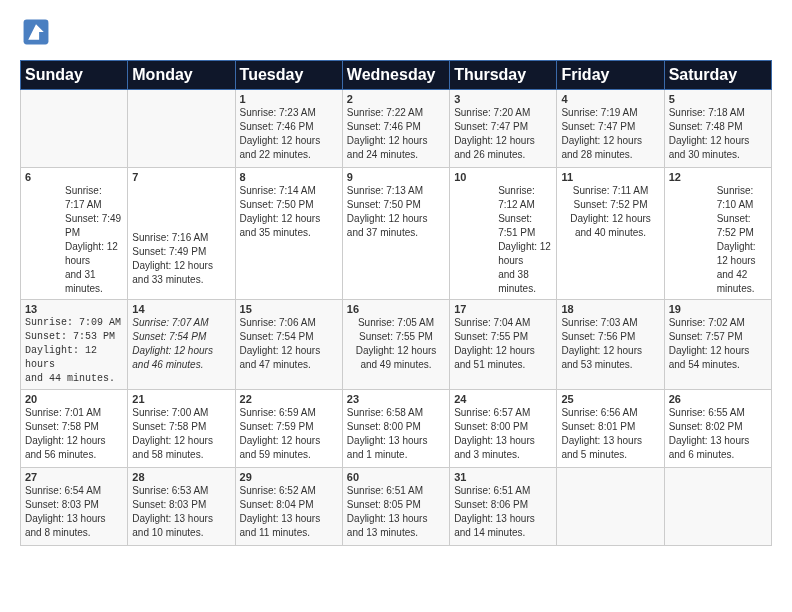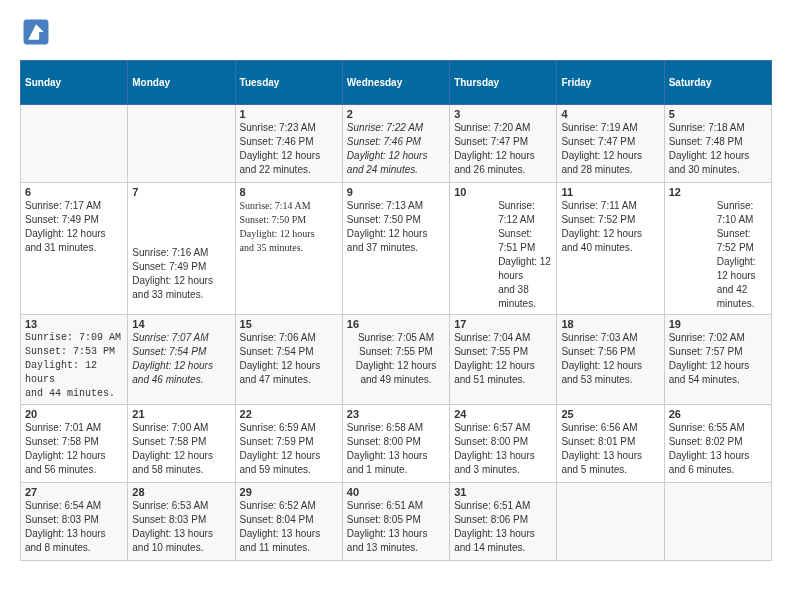--- a/index.html
+++ b/index.html
@@ -42,25 +42,25 @@
       font-size: 15px;
       font-weight: normal;
       color: #555;
     }
     table {
       width: 100%;
       border-collapse: collapse;
       table-layout: fixed;
     }
     thead tr th {
-      background: #0369a1;
+      background: #0f172a;
       color: #fff;
-      font-size: 10px;
+      font-size: 16px;
       font-weight: bold;
-      padding: 16px 4px;
+      padding: 5px 4px;
       border: 1px solid #3a6aaa;
       text-align: left;
     }
     tbody tr td {
       border: 1px solid #ccc;
       vertical-align: top;
       padding: 3px 4px;
       font-size: 9.5px;
       color: #333;
       height: 78px;
@@ -124,21 +124,21 @@
           <td></td>
           <td>
             <span class="day-num">1</span>
             <div class="day-info" style="white-space: pre-line;">Sunrise: 7:23 AM
 Sunset: 7:46 PM
 Daylight: 12 hours
 and 22 minutes.</div>
           </td>
           <td>
             <span class="day-num">2</span>
-            <div class="day-info" style="white-space: pre-line; font-style: italic;">Sunrise: 7:22 AM
+            <div class="day-info" style="white-space: pre-line;">Sunrise: 7:22 AM
 Sunset: 7:46 PM
 Daylight: 12 hours
 and 24 minutes.</div>
           </td>
           <td>
             <span class="day-num">3</span>
             <div class="day-info" style="white-space: pre-line;">Sunrise: 7:20 AM
 Sunset: 7:47 PM
 Daylight: 12 hours
 and 26 minutes.</div>
@@ -154,56 +154,56 @@
             <span class="day-num">5</span>
             <div class="day-info" style="white-space: pre-line;">Sunrise: 7:18 AM
 Sunset: 7:48 PM
 Daylight: 12 hours
 and 30 minutes.</div>
           </td>
         </tr>
         <tr>
           <td>
             <span class="day-num">6</span>
-            <div class="day-info" style="white-space: pre-line;">Sunrise: 7:17 AM
+            <div class="day-info" style="white-space: pre-line; margin-left: 40px;">Sunrise: 7:17 AM
 Sunset: 7:49 PM
 Daylight: 12 hours
 and 31 minutes.</div>
           </td>
           <td>
             <span class="day-num">7</span>
             <div class="day-info" style="white-space: pre-line; margin-top: 48px;">Sunrise: 7:16 AM
 Sunset: 7:49 PM
 Daylight: 12 hours
 and 33 minutes.</div>
           </td>
           <td>
             <span class="day-num">8</span>
-            <div class="day-info" style="white-space: pre-line; font-family: Liberation Serif, serif;">Sunrise: 7:14 AM
+            <div class="day-info" style="white-space: pre-line;">Sunrise: 7:14 AM
 Sunset: 7:50 PM
 Daylight: 12 hours
 and 35 minutes.</div>
           </td>
           <td>
             <span class="day-num">9</span>
             <div class="day-info" style="white-space: pre-line;">Sunrise: 7:13 AM
 Sunset: 7:50 PM
 Daylight: 12 hours
 and 37 minutes.</div>
           </td>
           <td>
             <span class="day-num">10</span>
             <div class="day-info" style="white-space: pre-line; margin-left: 44px;">Sunrise: 7:12 AM
 Sunset: 7:51 PM
 Daylight: 12 hours
 and 38 minutes.</div>
           </td>
           <td>
             <span class="day-num">11</span>
-            <div class="day-info" style="white-space: pre-line;">Sunrise: 7:11 AM
+            <div class="day-info" style="white-space: pre-line; text-align: center;">Sunrise: 7:11 AM
 Sunset: 7:52 PM
 Daylight: 12 hours
 and 40 minutes.</div>
           </td>
           <td>
             <span class="day-num">12</span>
             <div class="day-info" style="white-space: pre-line; margin-left: 48px;">Sunrise: 7:10 AM
 Sunset: 7:52 PM
 Daylight: 12 hours
 and 42 minutes.</div>
@@ -327,21 +327,21 @@
 and 10 minutes.</div>
           </td>
           <td>
             <span class="day-num">29</span>
             <div class="day-info" style="white-space: pre-line;">Sunrise: 6:52 AM
 Sunset: 8:04 PM
 Daylight: 13 hours
 and 11 minutes.</div>
           </td>
           <td>
-            <span class="day-num">40</span>
+            <span class="day-num">60</span>
             <div class="day-info" style="white-space: pre-line;">Sunrise: 6:51 AM
 Sunset: 8:05 PM
 Daylight: 13 hours
 and 13 minutes.</div>
           </td>
           <td>
             <span class="day-num">31</span>
             <div class="day-info" style="white-space: pre-line;">Sunrise: 6:51 AM
 Sunset: 8:06 PM
 Daylight: 13 hours

